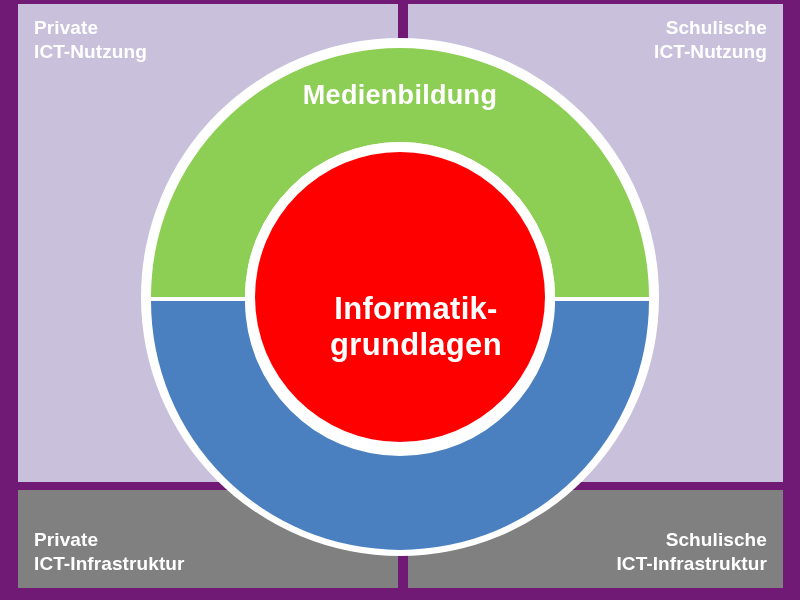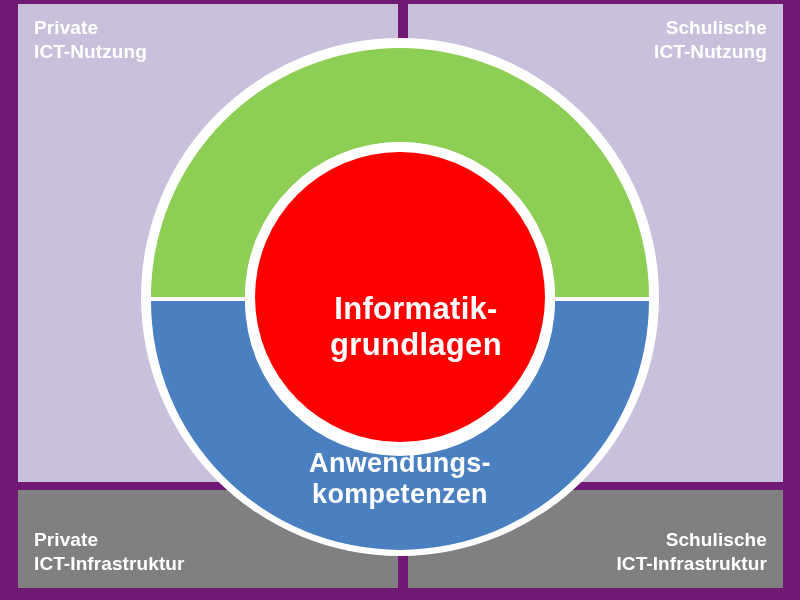--- a/index.html
+++ b/index.html
@@ -145,20 +145,19 @@
 
     <path d="M 151,297 A 249,249 0 0 1 649,297 L 555,297 A 155,155 0 0 0 245,297 Z" fill="#8dce54"></path>
 
     <path d="M 151,301 A 249,249 0 0 0 649,301 L 555,301 A 155,155 0 0 1 245,301 Z" fill="#4b80c0"></path>
 
     <circle cx="400" cy="297" r="155" fill="#ffffff"></circle>
 
     <circle cx="400" cy="297" r="145" fill="#ff0000"></circle>
   </svg>
 
+  <div class="ring-text" id="label-medienbildung">Medienbildung</div>
 
   <div class="ring-text" id="label-informatikgrundlagen">Informatik-
 grundlagen</div>
 
-  <div class="ring-text" id="label-anwendungskompetenzen">Anwendungs-
-kompetenzen</div>
 
 </div>
 
 </body></html>

